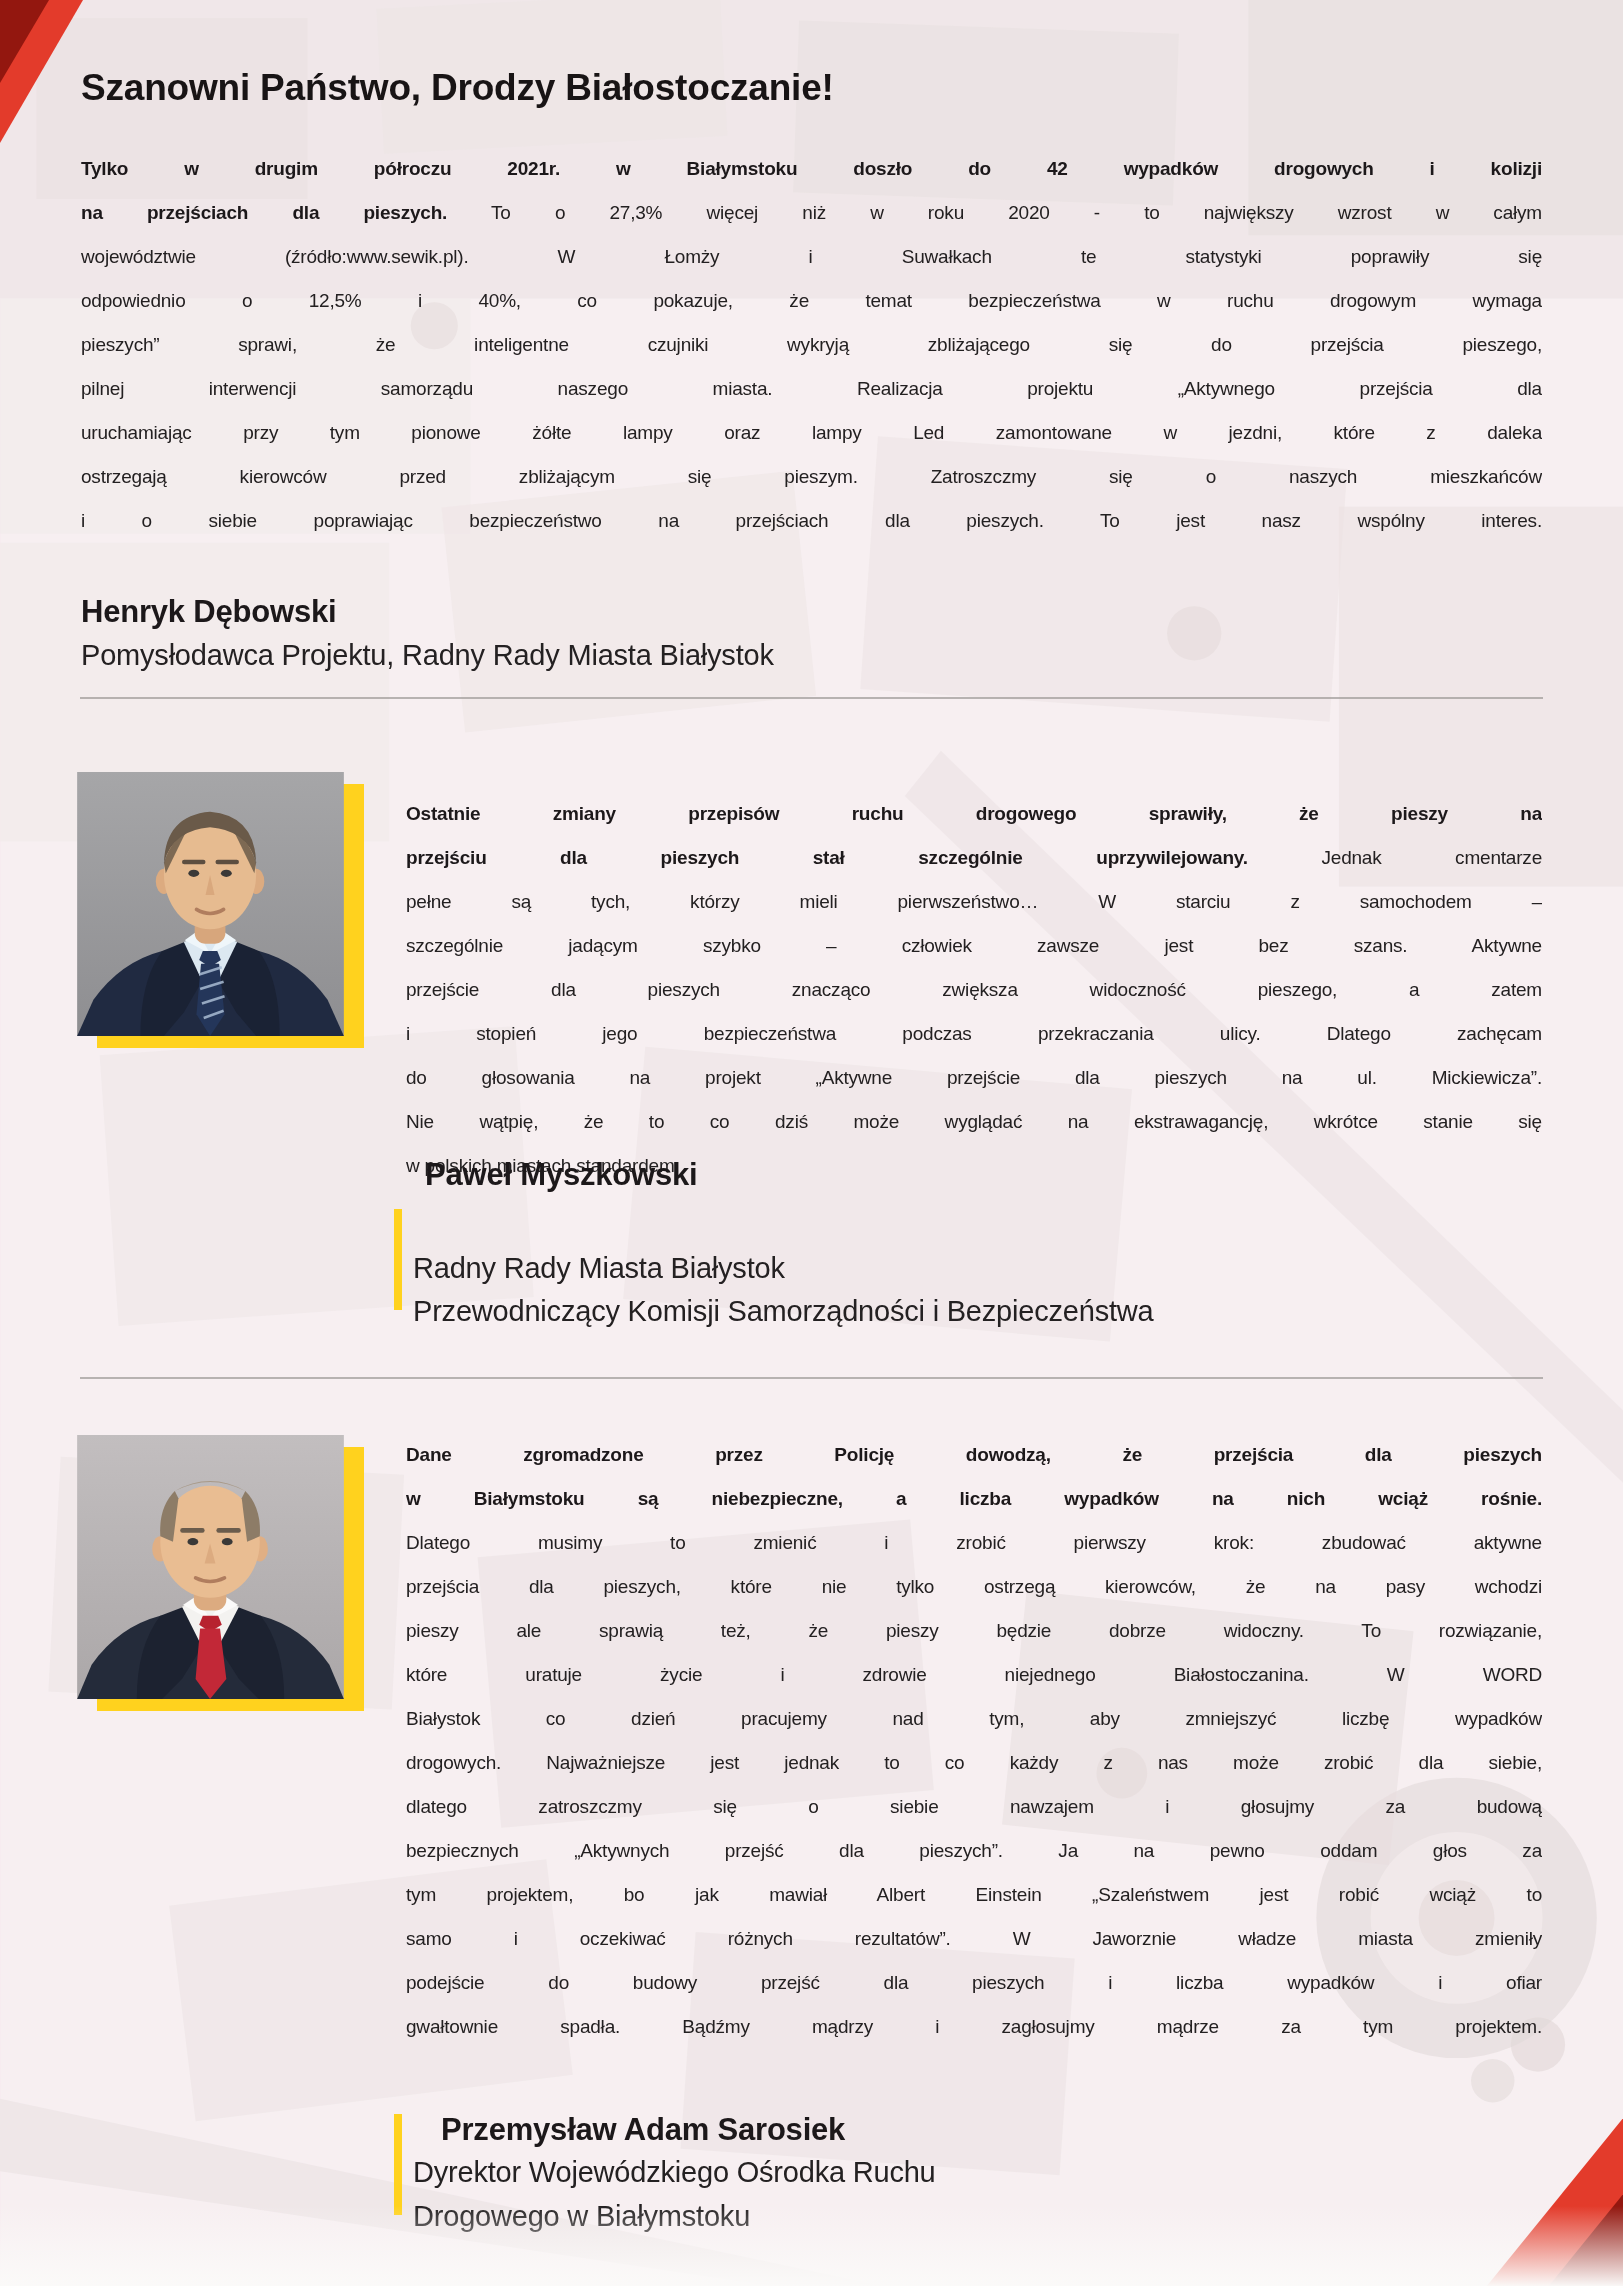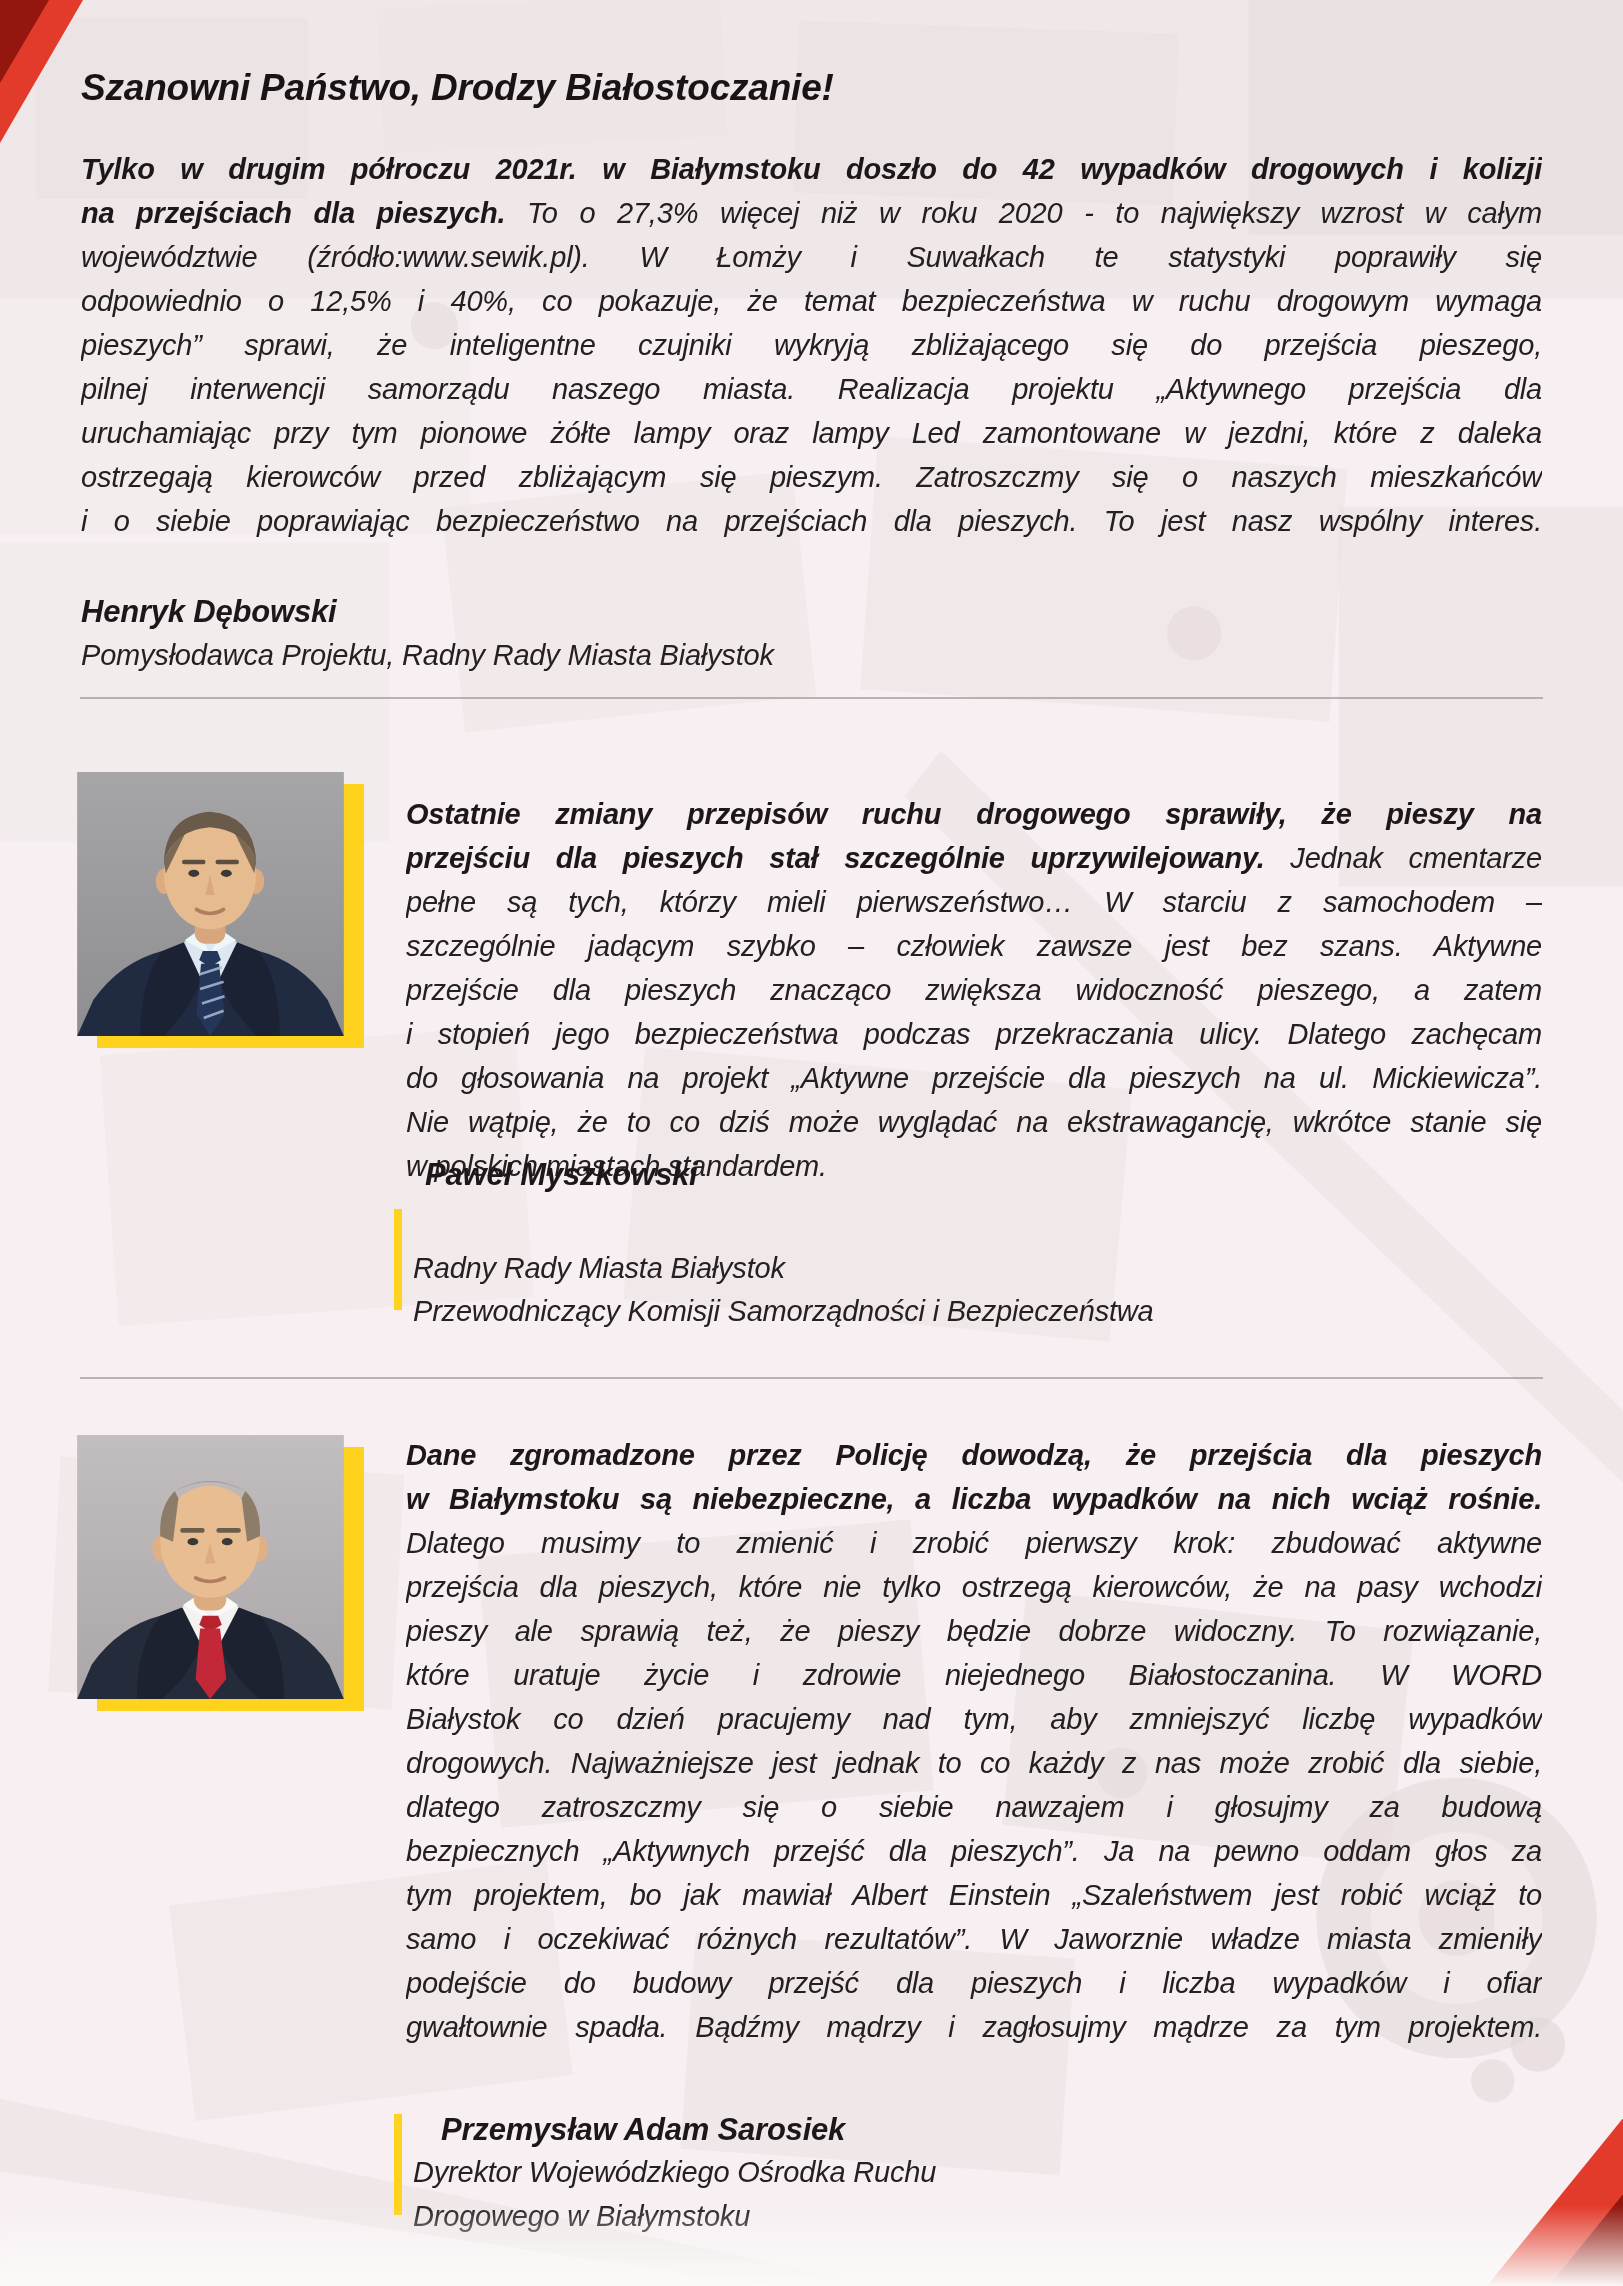--- a/index.html
+++ b/index.html
@@ -1,30 +1,29 @@
 <!DOCTYPE html>
 <html lang="pl" style="font-size:14.5px"><head>
 <meta charset="utf-8">
 <style>
   html,body{margin:0;padding:0;background:#fff;}
   .page{
     position:relative;width:1624px;height:2287px;overflow:hidden;
     background:#f9a8d4;color:#201d1e;
     font-family:"Liberation Sans","DejaVu Sans",sans-serif;
-    font-style:italic;
   }
   .bg{position:absolute;inset:0;opacity:.9;}
   .veil{position:absolute;inset:0;background:rgba(255,255,255,.22);}
   .bottom-fade{position:absolute;left:0;right:0;bottom:0;height:81px;
     background:linear-gradient(rgba(251,250,249,0),#fbfaf9);}
   .heading{
     position:absolute;left:81px;top:67px;margin:0;
     font-size:37px;font-weight:700;color:#181415;letter-spacing:-0.2px;
   }
-  .tblock{position:absolute;font-size:29px;color:#232021;letter-spacing:-0.2px;}
+  .tblock{position:absolute;font-size:19px;color:#232021;letter-spacing:-0.2px;}
   .tline{
     text-align:justify;text-align-last:justify;
     height:44px;line-height:44px;overflow:hidden;white-space:normal;
   }
   .tline.tleft{text-align:left;text-align-last:left;}
   .b{font-weight:700;color:#1c181a;}
   .sig-name{position:absolute;font-size:31px;font-weight:700;color:#1c181a;
     height:43px;line-height:43px;letter-spacing:-0.2px;}
   .sig-role{position:absolute;font-size:29px;color:#242122;
     height:43px;line-height:43px;letter-spacing:-0.2px;}

